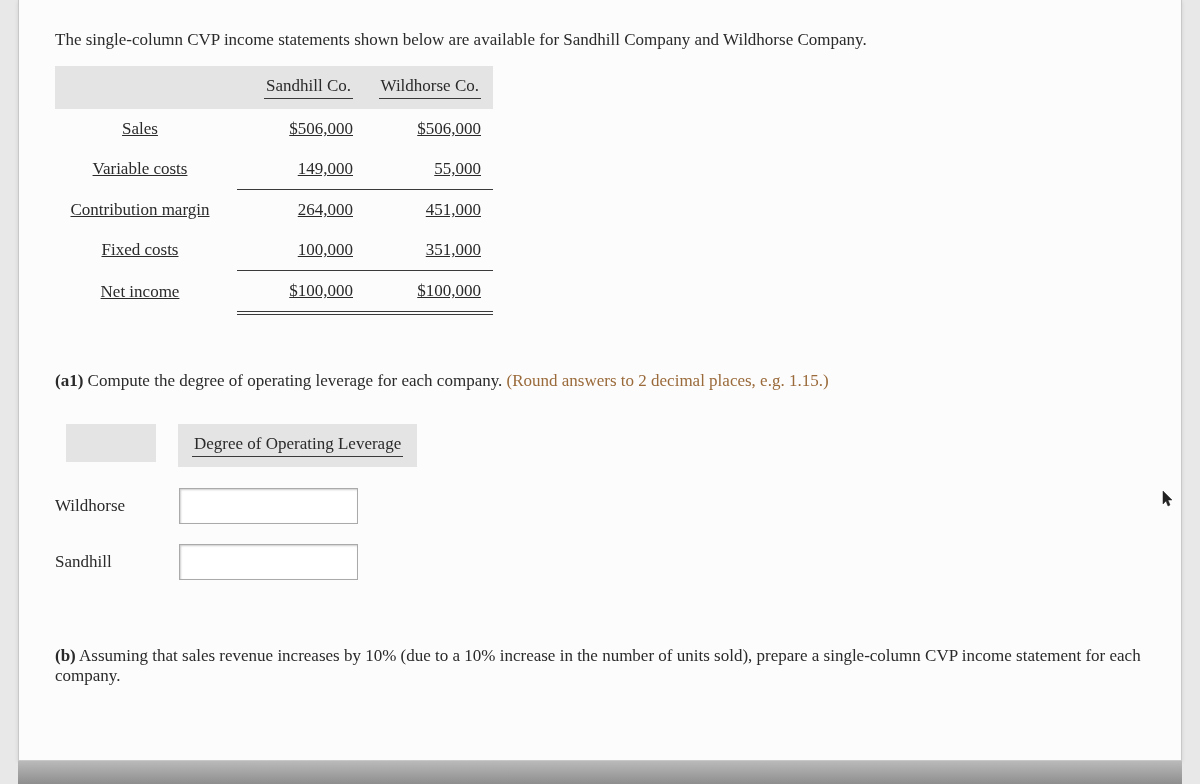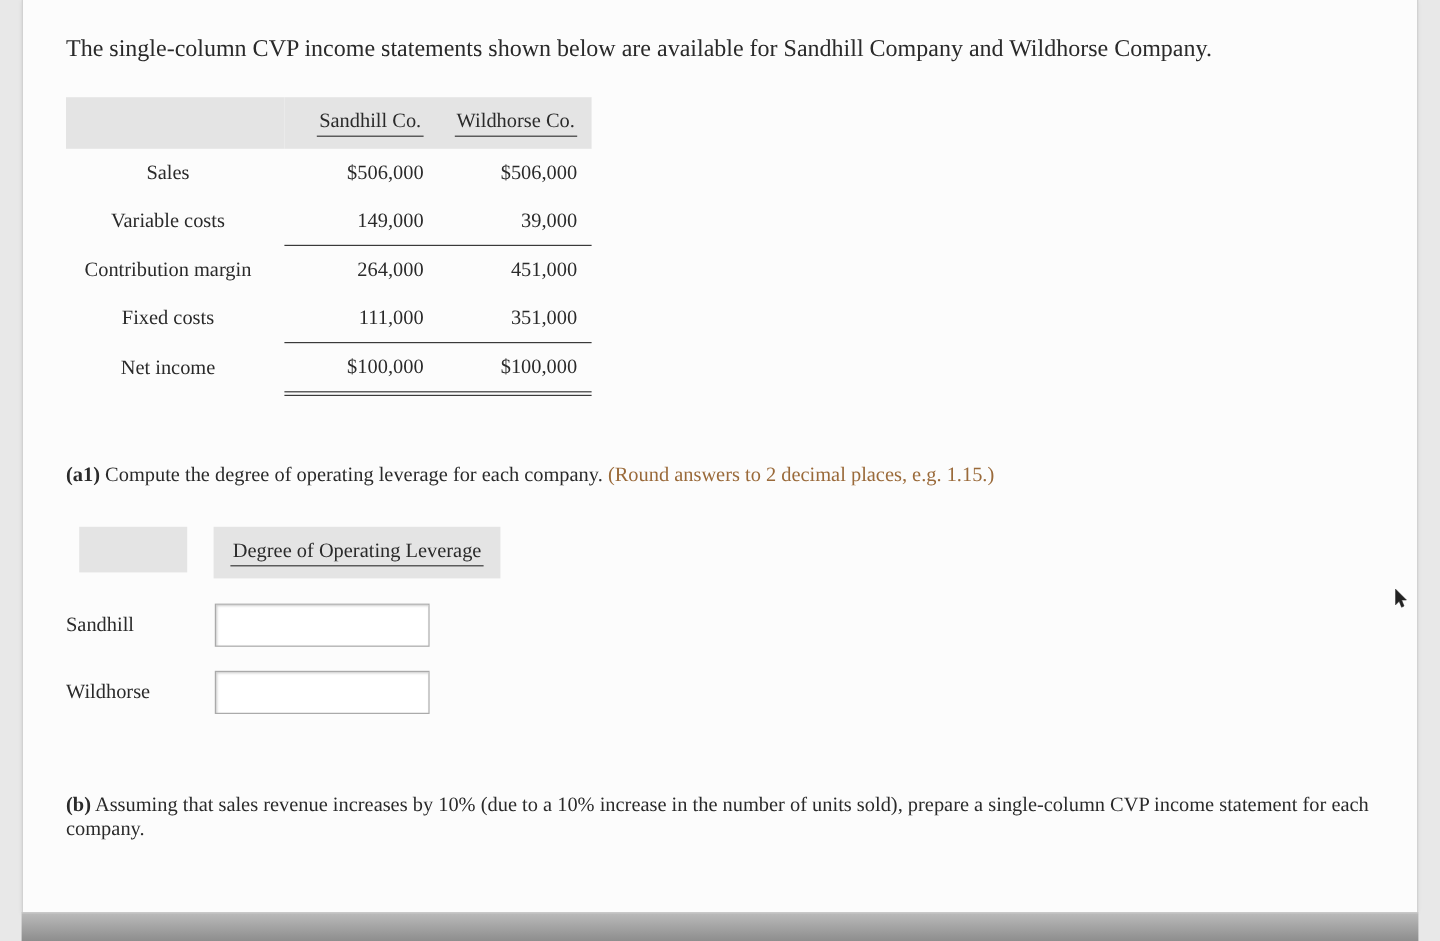--- a/index.html
+++ b/index.html
@@ -15,31 +15,32 @@
     margin: 0 18px;
     border: 1px solid #c8c8c8;
     border-top: none;
     min-height: 760px;
     box-shadow: 0 1px 4px rgba(0,0,0,0.1);
   }
   .content {
     padding: 30px 36px 10px 36px;
   }
   .intro {
-    font-size: 20px;
-    margin-bottom: 28px;
+    font-size: 17px;
+    margin-bottom: 16px;
   }
   table.cvp {
     border-collapse: collapse;
     margin-bottom: 56px;
   }
   table.cvp td, table.cvp th {
     padding: 10px 12px;
     text-align: right;
     font-weight: normal;
+    text-decoration: underline;
   }
   table.cvp td.label-col {
     text-align: center;
     min-width: 170px;
     padding-left: 0;
     margin-left: 24px;
   }
   table.cvp th.head-shaded {
     background: #e4e4e4;
   }
@@ -133,30 +134,30 @@
         <th class="head-shaded"><span class="col-header">Wildhorse Co.</span></th>
       </tr>
       <tr>
         <td class="label-col">Sales</td>
         <td class="num">$506,000</td>
         <td class="num">$506,000</td>
       </tr>
       <tr>
         <td class="label-col">Variable costs</td>
         <td class="num underline-cell">149,000</td>
-        <td class="num underline-cell">39,000</td>
+        <td class="num underline-cell">55,000</td>
       </tr>
       <tr>
         <td class="label-col">Contribution margin</td>
         <td class="num">264,000</td>
         <td class="num">451,000</td>
       </tr>
       <tr>
         <td class="label-col">Fixed costs</td>
-        <td class="num underline-cell">111,000</td>
+        <td class="num underline-cell">100,000</td>
         <td class="num underline-cell">351,000</td>
       </tr>
       <tr>
         <td class="label-col">Net income</td>
         <td class="num double-underline">$100,000</td>
         <td class="num double-underline">$100,000</td>
       </tr>
     </tbody>
       </table>
 
@@ -164,25 +165,25 @@
       <span class="question-tag">(a1)</span><span> Compute the degree of operating leverage for each company. </span><span class="hint">(Round answers to 2 decimal places, e.g. 1.15.)</span>
     </div>
 
     <table class="dol">
       <tbody>
           <tr class="dol-row-top">
         <td class="dl-head-cell"><span class="shaded-label-dummy"></span></td>
         <td class="dl-head-cell"><span class="shaded-header-block"><span class="col-header">Degree of Operating Leverage</span></span></td>
       </tr>
       <tr>
-        <td class="label-col">Sandhill</td>
+        <td class="label-col">Wildhorse</td>
         <td><input class="ans" type="text" style=""></td>
       </tr>
       <tr>
-        <td class="label-col">Wildhorse</td>
+        <td class="label-col">Sandhill</td>
         <td><input class="ans" type="text" style=""></td>
       </tr>
     </tbody>
       </table>
 
     <div class="question">
       <span class="question-tag">(b)</span><span> Assuming that sales revenue increases by 10% (due to a 10% increase in the number of units sold), prepare a single-column CVP income statement for each company.</span>
     </div>
 
   </div>

